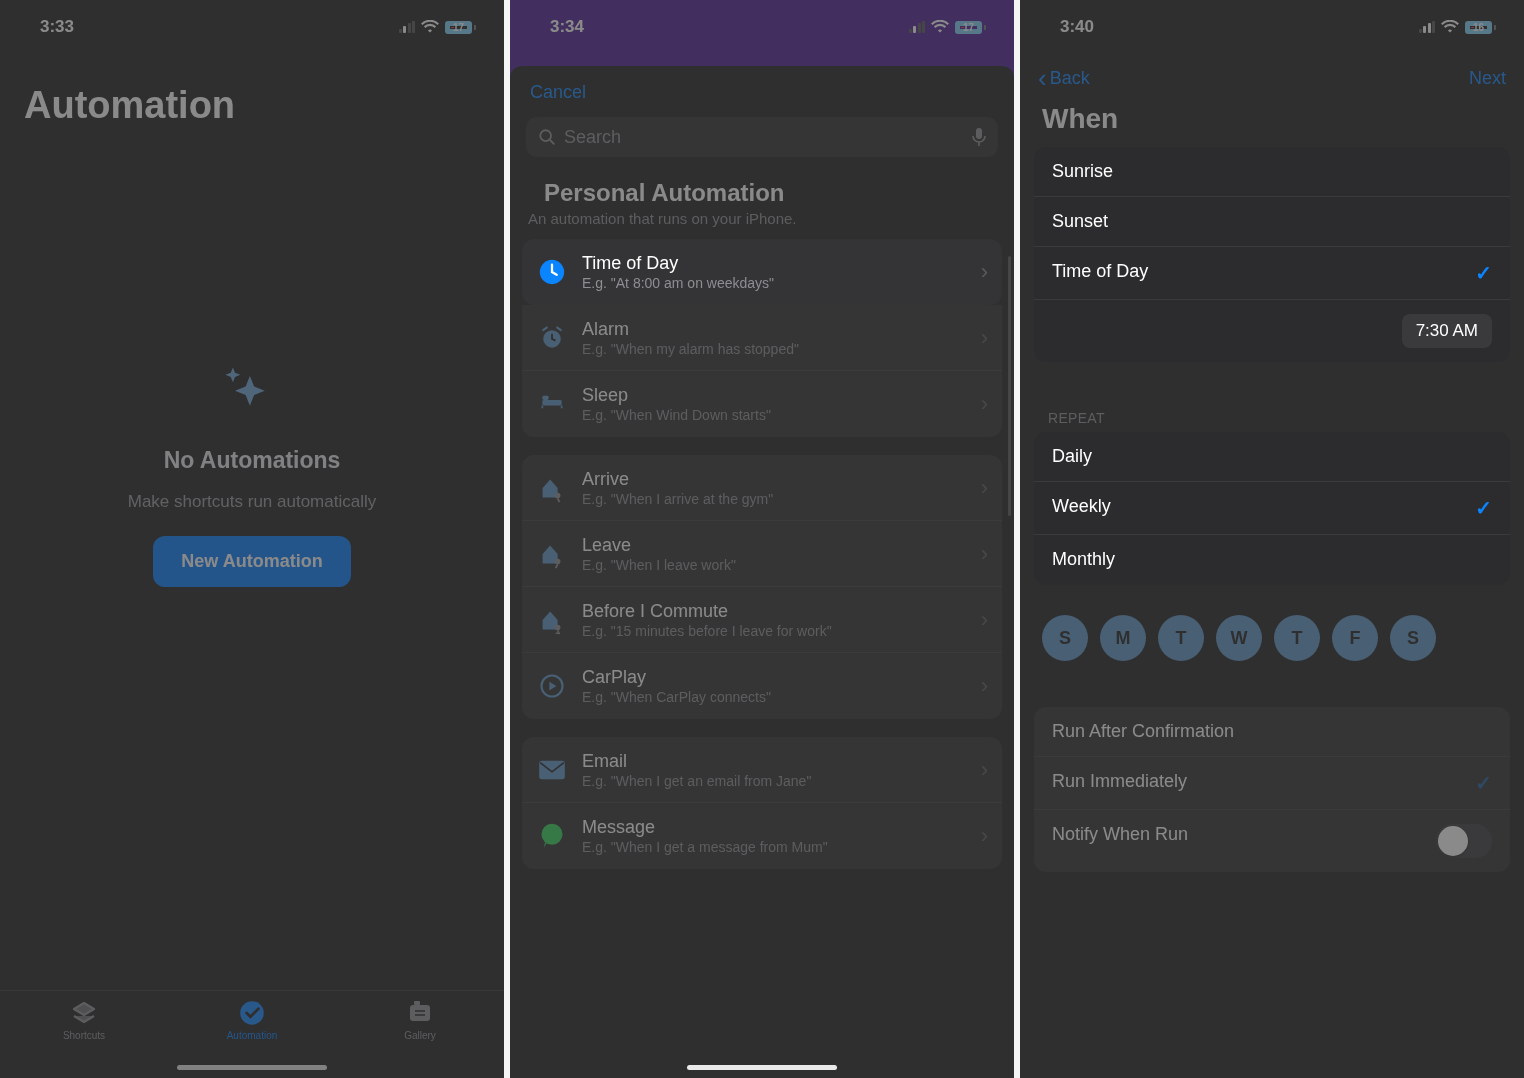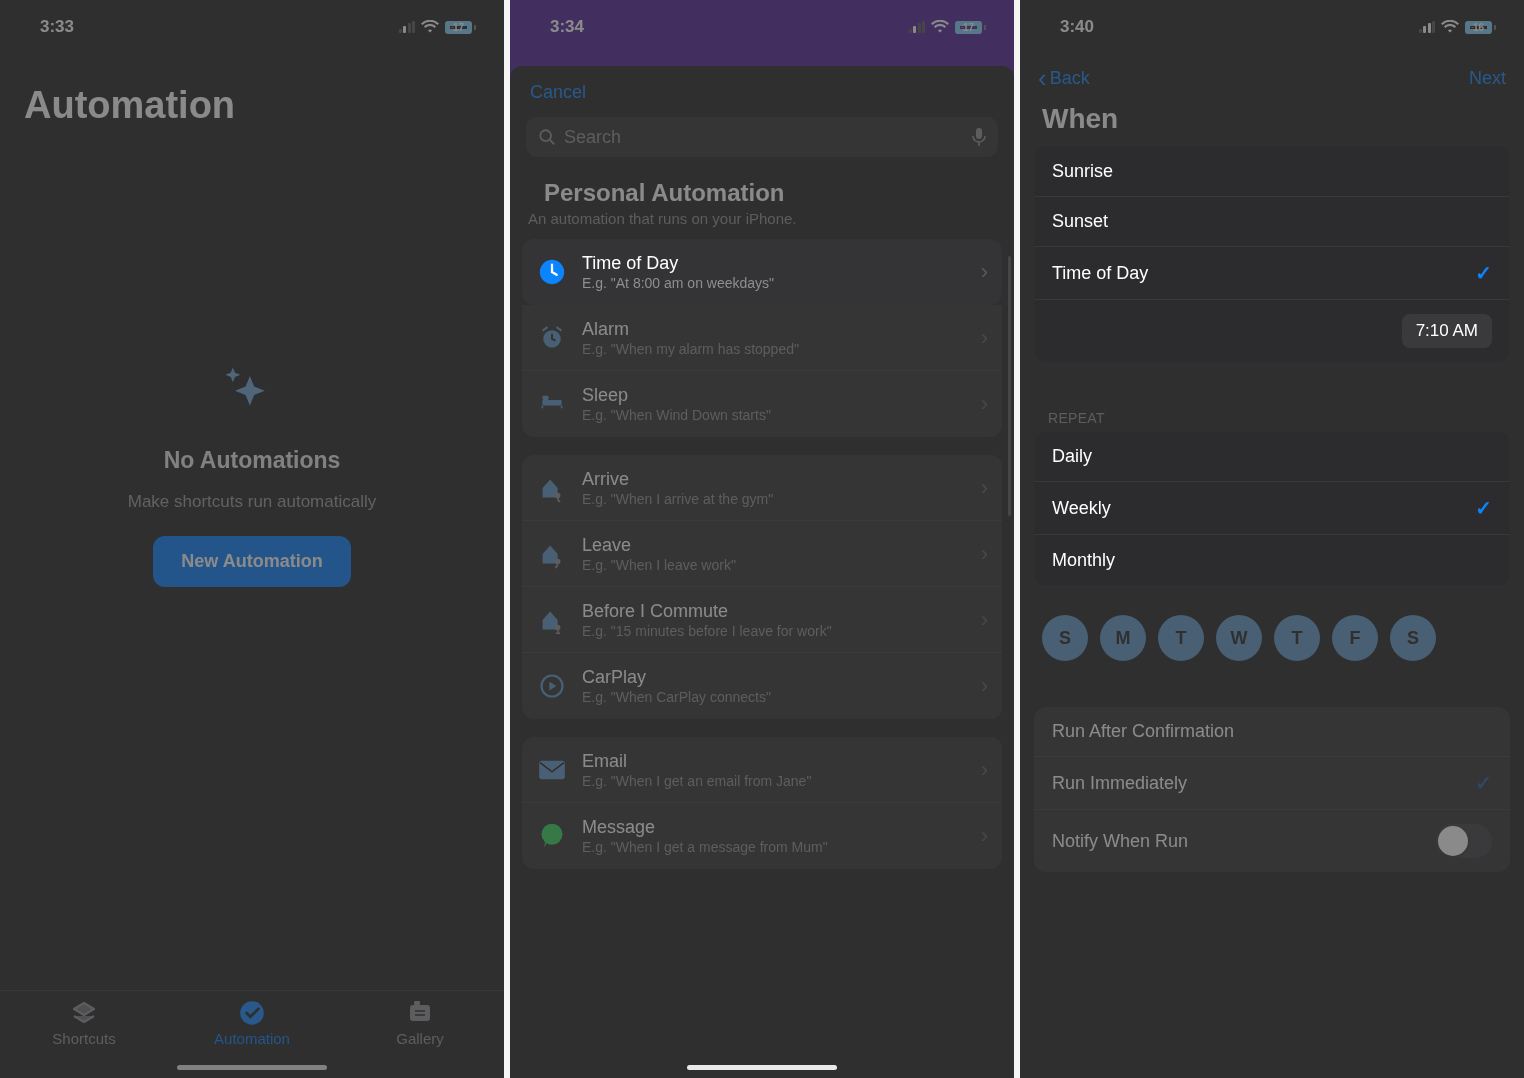--- a/index.html
+++ b/index.html
@@ -23,21 +23,21 @@
 
   
   .s1 { background:#1c1c1e; }
   .big-title { font-size:38px; font-weight:700; color:#fff; padding:30px 24px 0; }
   .empty-state { position:absolute; top:44%; left:50%; transform:translate(-50%,-50%); width:100%; text-align:center; }
   .sparkle-svg { width:68px; height:68px; margin:0 auto 18px; display:block; }
   .empty-title { font-size:23px; font-weight:700; color:#e9e9ee; margin-bottom:18px; }
   .empty-sub { font-size:17px; color:#9a9aa0; margin-bottom:24px; }
   .primary-btn { background:#007aff; color:#fff; font-size:18px; font-weight:600; border:none; border-radius:12px; padding:15px 28px; }
   .tabbar { position:absolute; bottom:0; left:0; right:0; height:88px; background:#1c1c1e; border-top:0.5px solid #333; display:flex; }
-  .tab { flex:1; display:flex; flex-direction:column; align-items:center; justify-content:flex-start; padding-top:8px; gap:3px; color:#8e8e93; font-size:15px; }
+  .tab { flex:1; display:flex; flex-direction:column; align-items:center; justify-content:flex-start; padding-top:8px; gap:3px; color:#8e8e93; font-size:10px; }
   .tab.active { color:#007aff; }
   .tab-icon { width:30px; height:28px; display:flex; align-items:center; justify-content:center; }
   .home-indicator { position:absolute; bottom:8px; left:50%; transform:translateX(-50%); width:150px; height:5px; background:#fff; border-radius:3px; opacity:0.9; }
 
   
   .s2 { background:#4c1d95; }
   .sheet { position:absolute; top:66px; left:0; right:0; bottom:0; background:#1c1c1e; border-radius:12px 12px 0 0; overflow:hidden; }
   .sheet-header { display:flex; align-items:center; padding:16px 20px 10px; }
   .cancel-link { color:#0a84ff; font-size:18px; font-weight:400; }
   .searchbar { margin:4px 16px 12px; height:40px; background:#2c2c2e; border-radius:11px; display:flex; align-items:center; padding:0 12px; gap:8px; color:#8e8e93; font-size:18px;text-align:right; }
@@ -56,21 +56,21 @@
   .highlight-wrap { margin:12px 12px 0; border-radius:12px; overflow:hidden; background:#343436; }
   .scroll-indicator { position:absolute; right:3px; top:190px; width:3px; height:260px; background:#555; border-radius:2px; }
 
   
   .s3 { background:#1c1c1e; }
   .navbar { display:flex; align-items:center; justify-content:space-between; padding:14px 18px 8px; }
   .nav-link { color:#0a84ff; font-size:18px; display:flex; align-items:center; gap:2px; }
   .nav-back-chev { font-size:26px; font-weight:300; margin-right:1px; line-height:0.6; }
   .page-title { font-size:28px; font-weight:700; color:#fff; padding:6px 22px 12px; }
   .list { margin:0 14px 16px; background:#2c2c2e; border-radius:12px; overflow:hidden; }
-  .list-row { display:flex; align-items:center; justify-content:space-between; padding:14px 18px; border-bottom:0.5px solid #3a3a3c; color:#fff; font-size:18px; min-height:50px; }
+  .list-row { display:flex; align-items:flex-start; justify-content:space-between; padding:14px 18px; border-bottom:0.5px solid #3a3a3c; color:#fff; font-size:18px; min-height:50px; }
   .list-row:last-child { border-bottom:none; }
   .check { color:#0a84ff; font-size:20px; font-weight:700; }
   .time-pill { background:#3a3a3c; color:#fff; border-radius:8px; padding:7px 14px; font-size:17px; }
   .list-row.right-only { justify-content:flex-end; }
   .group-label { font-size:14px; color:#8e8e93; padding:32px 28px 6px; text-transform:uppercase; letter-spacing:0.3px; }
   .day-row { display:flex; gap:12px; padding:14px 22px 18px; }
   .day-circle { width:46px; height:46px; border-radius:23px; background:#5b94c8; color:#1c1c1e; display:flex; align-items:center; justify-content:center; font-size:18px; font-weight:600; }
   .toggle { width:56px; height:34px; background:#39393d; border-radius:17px; position:relative; }
   .toggle-knob { position:absolute; top:2px; left:2px; width:30px; height:30px; background:#fff; border-radius:15px; box-shadow:0 1px 3px rgba(0,0,0,0.4); }
   .list.runopts { margin-top:28px; }
@@ -374,21 +374,21 @@
         <span>Sunrise</span>
       </div>
     <div class="list-row">
         <span>Sunset</span>
       </div>
     <div class="list-row">
         <span>Time of Day</span>
         <span class="check">✓</span>
       </div>
     <div class="list-row right-only">
-        <span class="time-pill">7:10 AM</span>
+        <span class="time-pill">7:30 AM</span>
       </div>
   </div>
 
   <div class="group-label">REPEAT</div>
   <div class="list bright">
     <div class="list-row">
         <span>Daily</span>
       </div>
     <div class="list-row">
         <span>Weekly</span>

